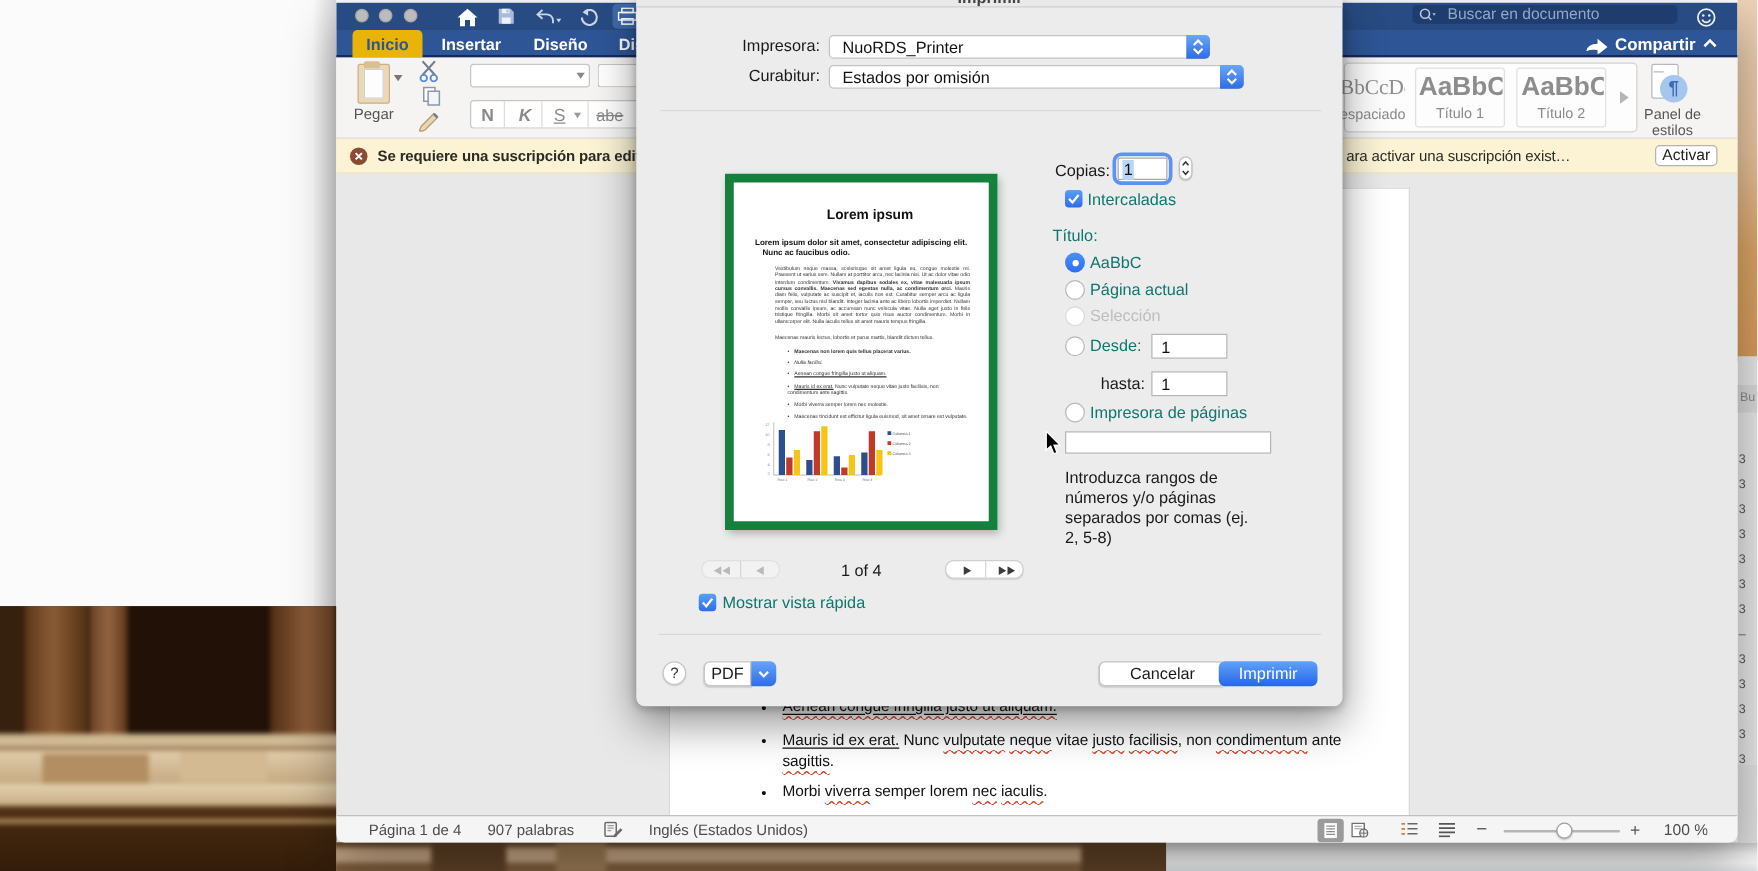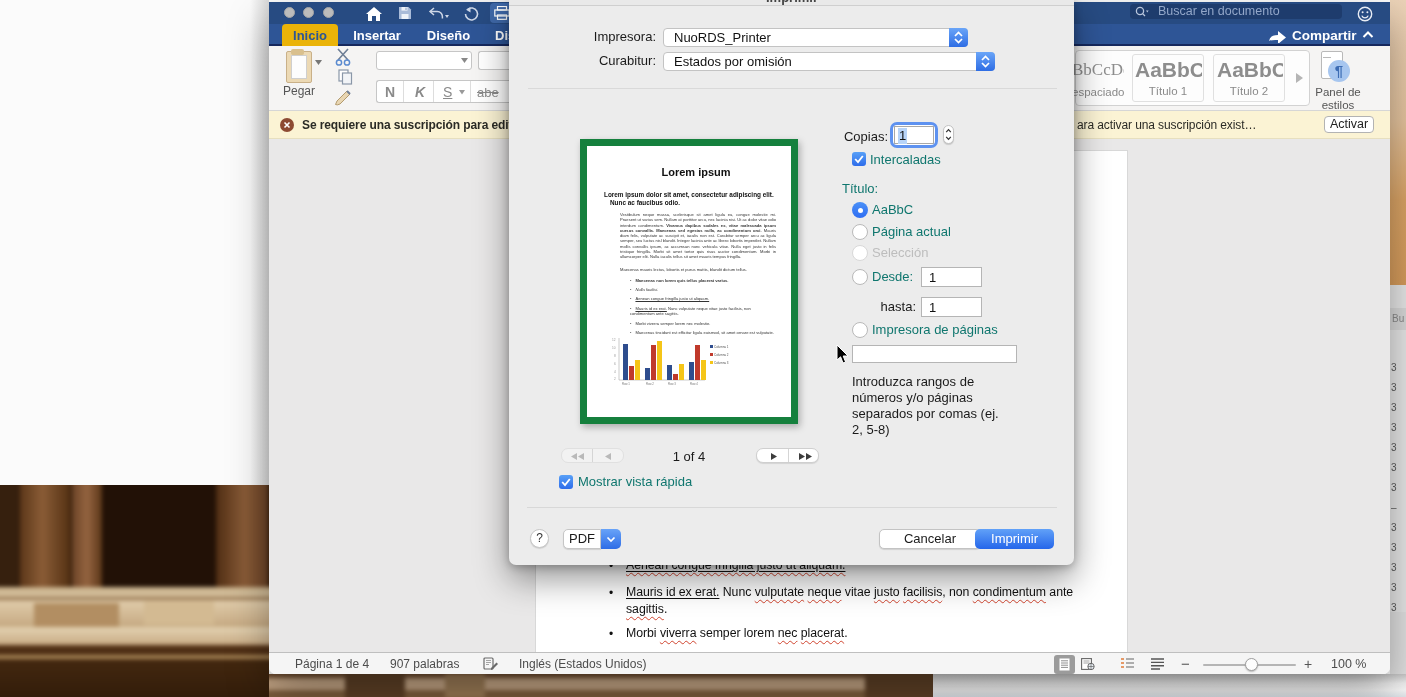--- a/index.html
+++ b/index.html
@@ -209,21 +209,21 @@
     <div class="a" style="left:1055px;top:5px;width:50px;height:17px;background:#fff;border:1px solid #b3b3b3;border-radius:4px;box-sizing:border-box;font-size:12.5px;color:#222;text-align:center;line-height:15px">Activar</div>
   </div>
 
   <div class="a" style="left:0;top:137px;width:1121px;height:515px;background:#e9e8e8"></div>
 
   <div class="a" style="left:266px;top:148px;width:593px;height:504px;background:#fff;border:1px solid #d8d8d8;border-bottom:none;box-sizing:border-box"></div>
   <div id="doctext" class="a" style="left:0;top:0;width:1121px;height:513px;font-size:12.3px;letter-spacing:-0.05px;color:#111">
     <div class="a" style="left:357px;top:556px;white-space:nowrap"><span style="position:absolute;left:-17px;top:1px;font-size:12px">•</span><span style="text-decoration:underline wavy #d04a35 1px;text-underline-offset:2.5px"><span style="text-decoration:underline;text-underline-offset:2px">Aenean congue fringilla justo ut aliquam.</span></span></div>
     <div class="a" style="left:357px;top:583px;white-space:nowrap"><span style="position:absolute;left:-17px;top:1px;font-size:12px">•</span><span style="text-decoration:underline;text-underline-offset:2px">Mauris id ex erat.</span> Nunc <span class="sq">vulputate</span> <span class="sq">neque</span> vitae <span class="sq">justo</span> <span class="sq">facilisis</span>, non <span class="sq">condimentum</span> ante</div>
     <div class="a" style="left:357px;top:600px"><span class="sq">sagittis</span>.</div>
-    <div class="a" style="left:357px;top:624px;white-space:nowrap"><span style="position:absolute;left:-17px;top:1px;font-size:12px">•</span>Morbi <span class="sq">viverra</span> semper lorem <span class="sq">nec</span> <span class="sq">placerat</span>.</div>
+    <div class="a" style="left:357px;top:624px;white-space:nowrap"><span style="position:absolute;left:-17px;top:1px;font-size:12px">•</span>Morbi <span class="sq">viverra</span> semper lorem <span class="sq">nec</span> <span class="sq">iaculis</span>.</div>
   </div>
 
   <div id="statusbar" class="a" style="left:0;top:650px;width:1121px;height:22px;background:#f5f5f5;border-top:1px solid #bfbfbf;font-size:12px;color:#4c4c4c">
     <div class="a ell" style="left:26px;top:4px;height:14px;line-height:14px">Página 1 de 4</div>
     <div class="a ell" style="left:121px;top:4px;height:14px;line-height:14px">907 palabras</div>
     <svg class="a" style="left:214px;top:4px" width="15" height="13" viewBox="0 0 15 13">
           <rect x="1" y="1" width="9" height="11" rx="1" fill="none" stroke="#6a6a6a" stroke-width="1.2"></rect>
           <path d="M3 3.5 h5 M3 5.5 h5 M3 7.5 h3" stroke="#9a9a9a" stroke-width="0.9"></path>
           <path d="M8 11 L13.5 5.5 L15 7 L9.5 12.5 L8 13 Z" fill="#6a6a6a"></path>
         </svg>

